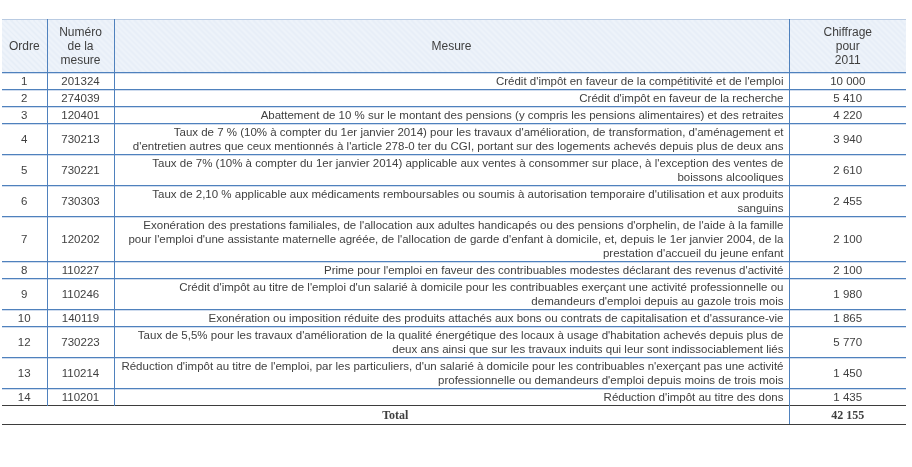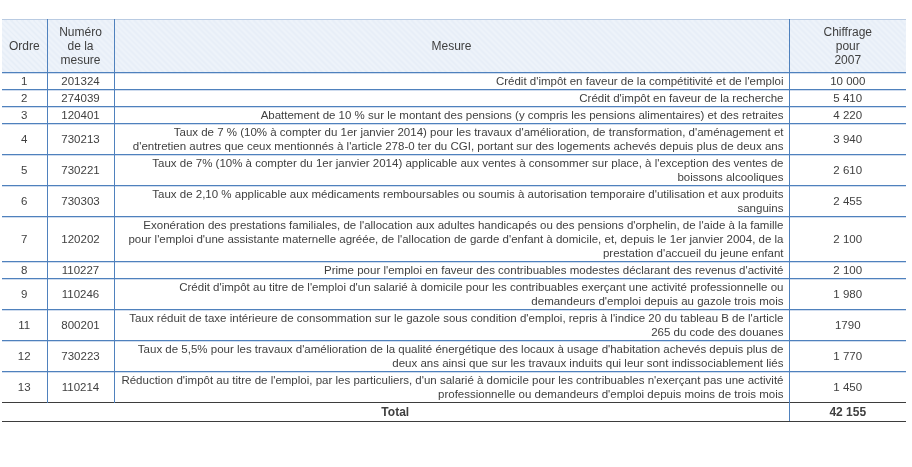--- a/index.html
+++ b/index.html
@@ -39,20 +39,21 @@
   }
   td.c-ordre,td.c-num,td.c-chiffrage{text-align:center;font-size:12px;}
   td.c-mesure{text-align:right;}
   
   tr.total-row td{
     font-size:12px;font-weight:bold;text-align:center;
     border-top:1px solid #3d3d3d;
     border-bottom:1px solid #3d3d3d;
     box-shadow:none;
     height:16px;
+    font-family:Liberation Serif, serif;
   }
 </style>
 </head>
 <body>
 
 <div class="unit-label">(En millions d’euros)</div>
 
 <table class="measures">
   <colgroup>
       <col class="c1">
@@ -62,21 +63,21 @@
     </colgroup>
   <thead>
     <tr class="head">
       <th class="vline">Ordre</th>
       <th class="vline">Numéro
 de la
 mesure</th>
       <th class="vline">Mesure</th>
       <th>Chiffrage
 pour
-2007</th>
+2011</th>
     </tr>
   </thead>
   <tbody id="tbody-rows">
   <tr class="data-row">
     <td class="c-ordre vline">1</td>
     <td class="c-num vline">201324</td>
     <td class="c-mesure vline">Crédit d'impôt en faveur de la compétitivité et de l'emploi</td>
     <td class="c-chiffrage">10 000</td>
   </tr>
 
@@ -129,42 +130,48 @@
     <td class="c-chiffrage">2 100</td>
   </tr>
 
   <tr class="data-row">
     <td class="c-ordre vline">9</td>
     <td class="c-num vline">110246</td>
     <td class="c-mesure vline">Crédit d'impôt au titre de l'emploi d'un salarié à domicile pour les contribuables exerçant une activité professionnelle ou demandeurs d'emploi depuis au gazole trois mois</td>
     <td class="c-chiffrage">1 980</td>
   </tr>
 
+  <tr class="data-row">
+    <td class="c-ordre vline">10</td>
+    <td class="c-num vline">140119</td>
+    <td class="c-mesure vline">Exonération ou imposition réduite des produits attachés aux bons ou contrats de capitalisation et d'assurance-vie</td>
+    <td class="c-chiffrage">1 865</td>
+  </tr>
 
-  <tr class="data-row">
-    <td class="c-ordre vline">11</td>
-    <td class="c-num vline">800201</td>
-    <td class="c-mesure vline">Taux réduit de taxe intérieure de consommation sur le gazole sous condition d'emploi, repris à l'indice 20 du tableau B de l'article 265 du code des douanes</td>
-    <td class="c-chiffrage">1790</td>
-  </tr>
 
   <tr class="data-row">
     <td class="c-ordre vline">12</td>
     <td class="c-num vline">730223</td>
     <td class="c-mesure vline">Taux de 5,5% pour les travaux d'amélioration de la qualité énergétique des locaux à usage d'habitation achevés depuis plus de deux ans ainsi que sur les travaux induits qui leur sont indissociablement liés</td>
-    <td class="c-chiffrage">1 770</td>
+    <td class="c-chiffrage">5 770</td>
   </tr>
 
   <tr class="data-row">
     <td class="c-ordre vline">13</td>
     <td class="c-num vline">110214</td>
     <td class="c-mesure vline">Réduction d'impôt au titre de l'emploi, par les particuliers, d'un salarié à domicile pour les contribuables n'exerçant pas une activité professionnelle ou demandeurs d'emploi depuis moins de trois mois</td>
     <td class="c-chiffrage">1 450</td>
   </tr>
 
+  <tr class="data-row">
+    <td class="c-ordre vline">14</td>
+    <td class="c-num vline">110201</td>
+    <td class="c-mesure vline">Réduction d'impôt au titre des dons</td>
+    <td class="c-chiffrage">1 435</td>
+  </tr>
 </tbody>
   <tbody>
     <tr class="total-row">
       <td colspan="3" class="vline">Total</td>
       <td>42 155</td>
     </tr>
   </tbody>
 </table>
 
 </body></html>

